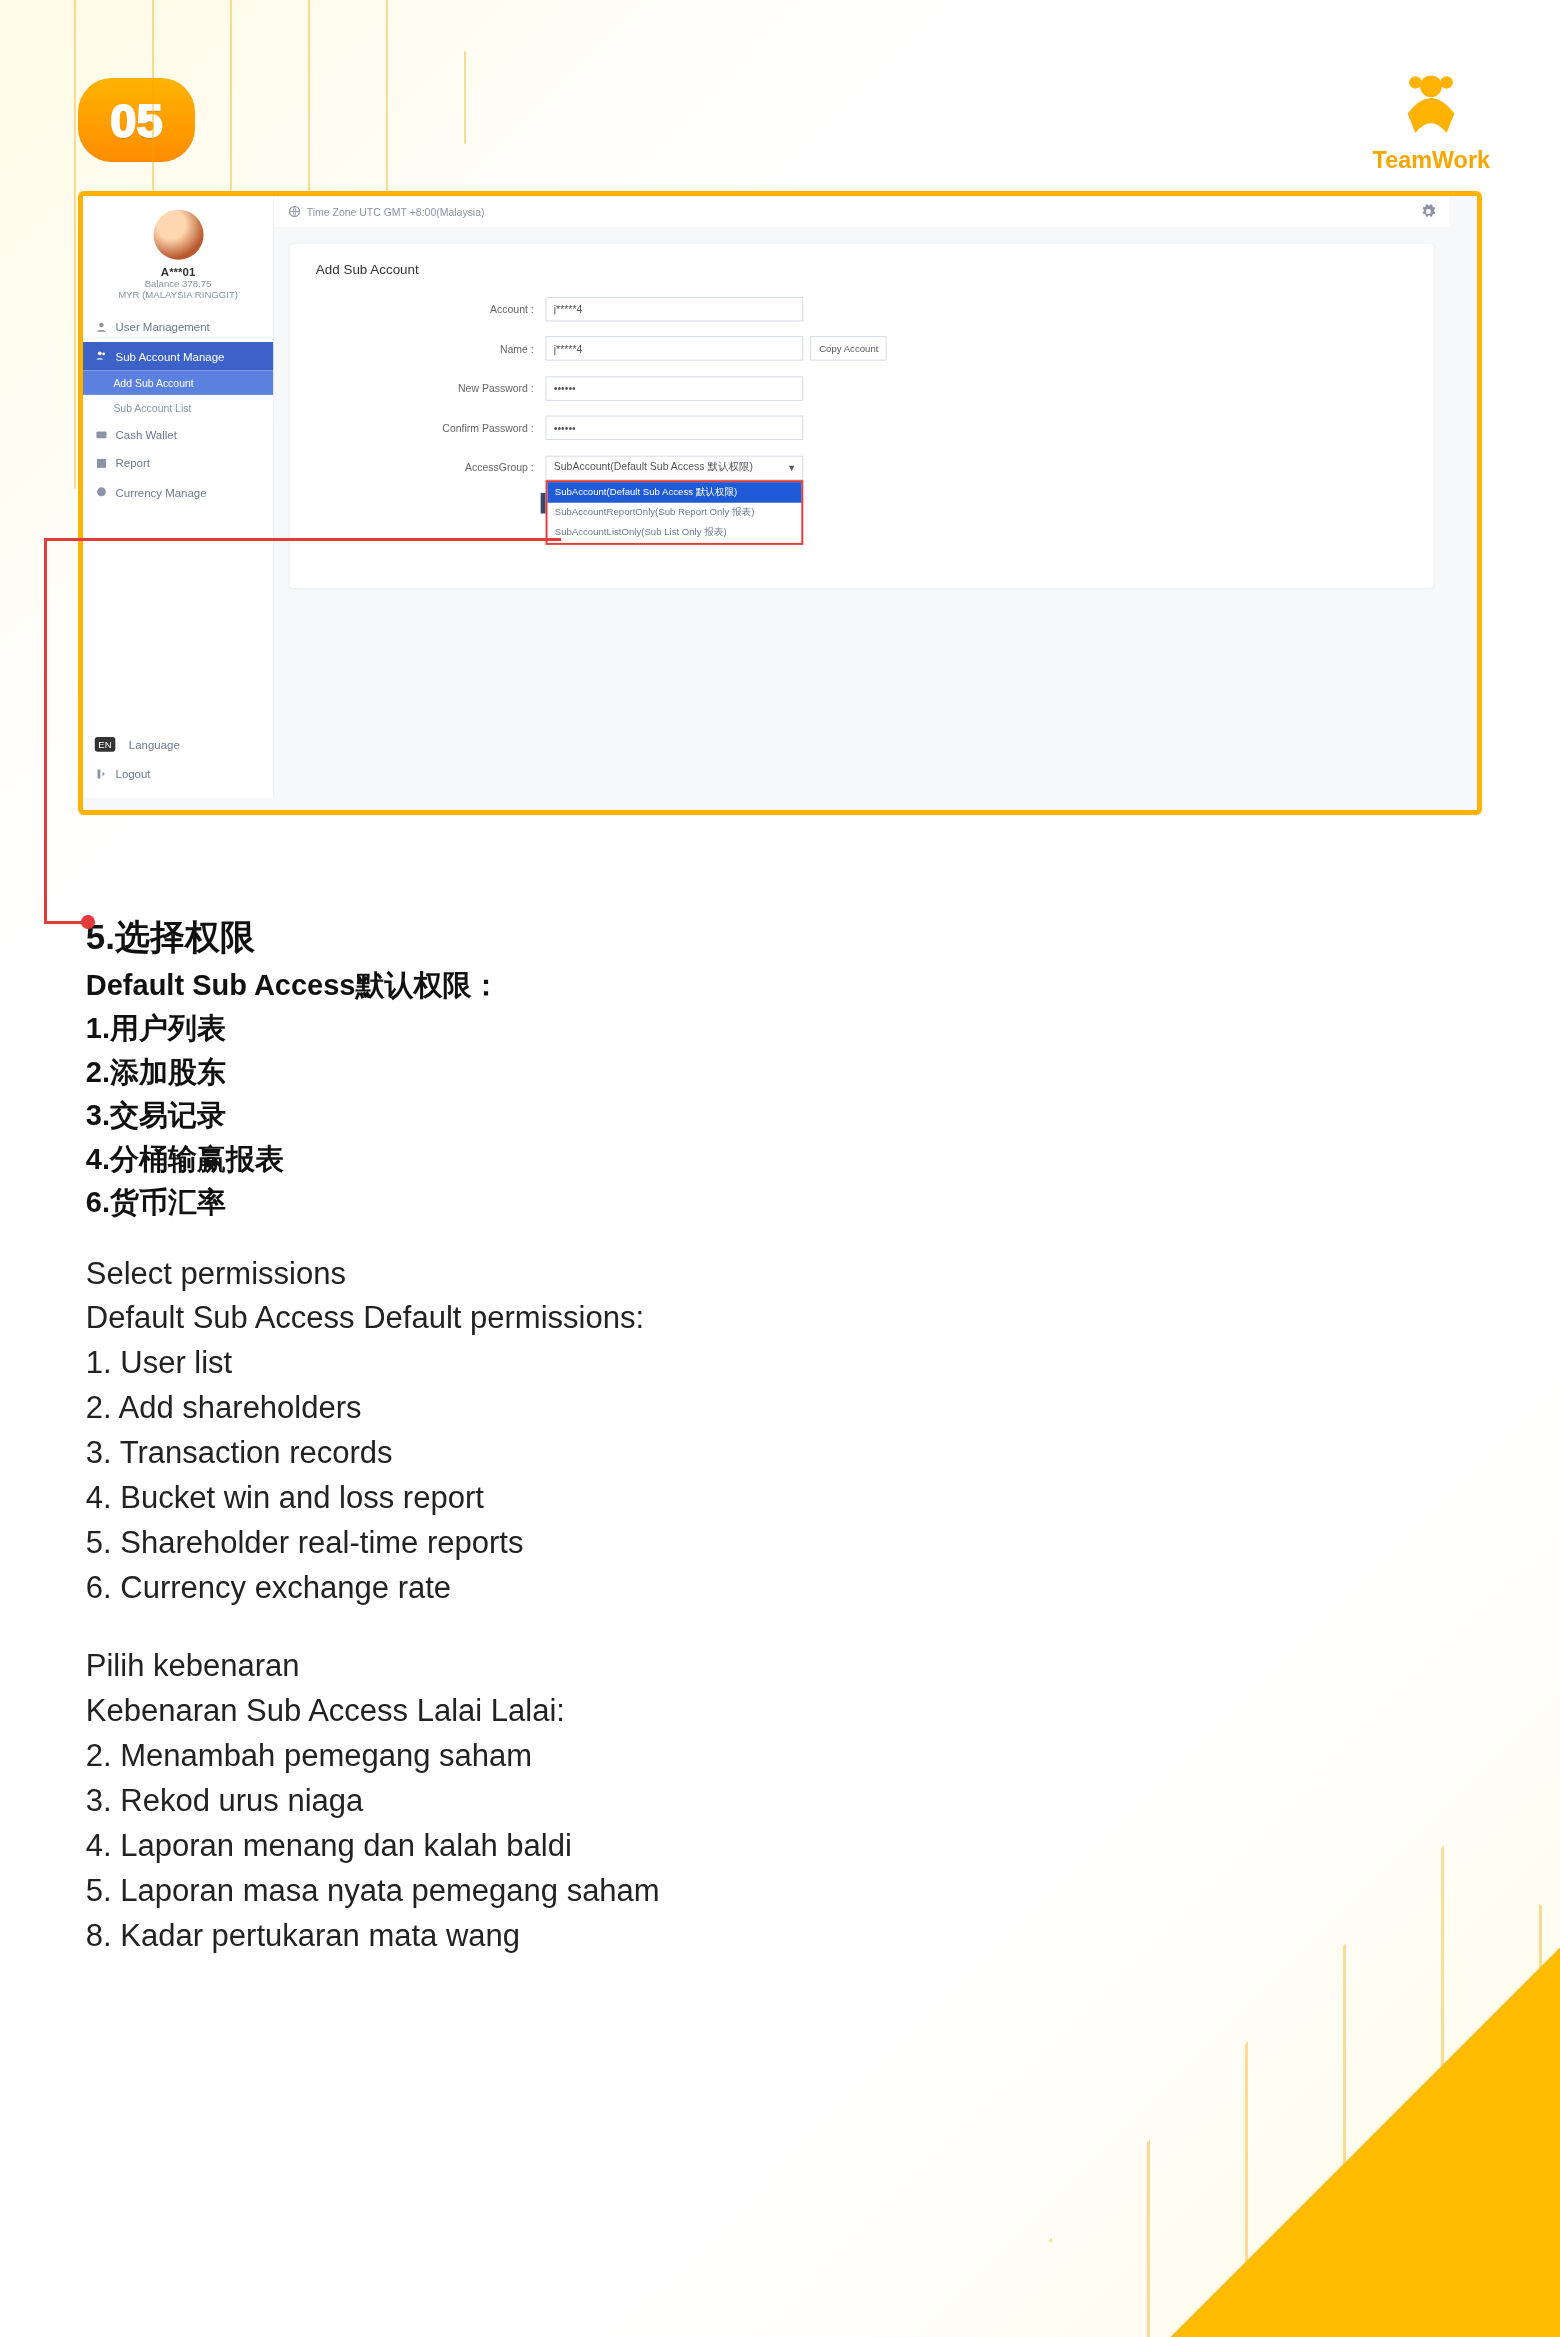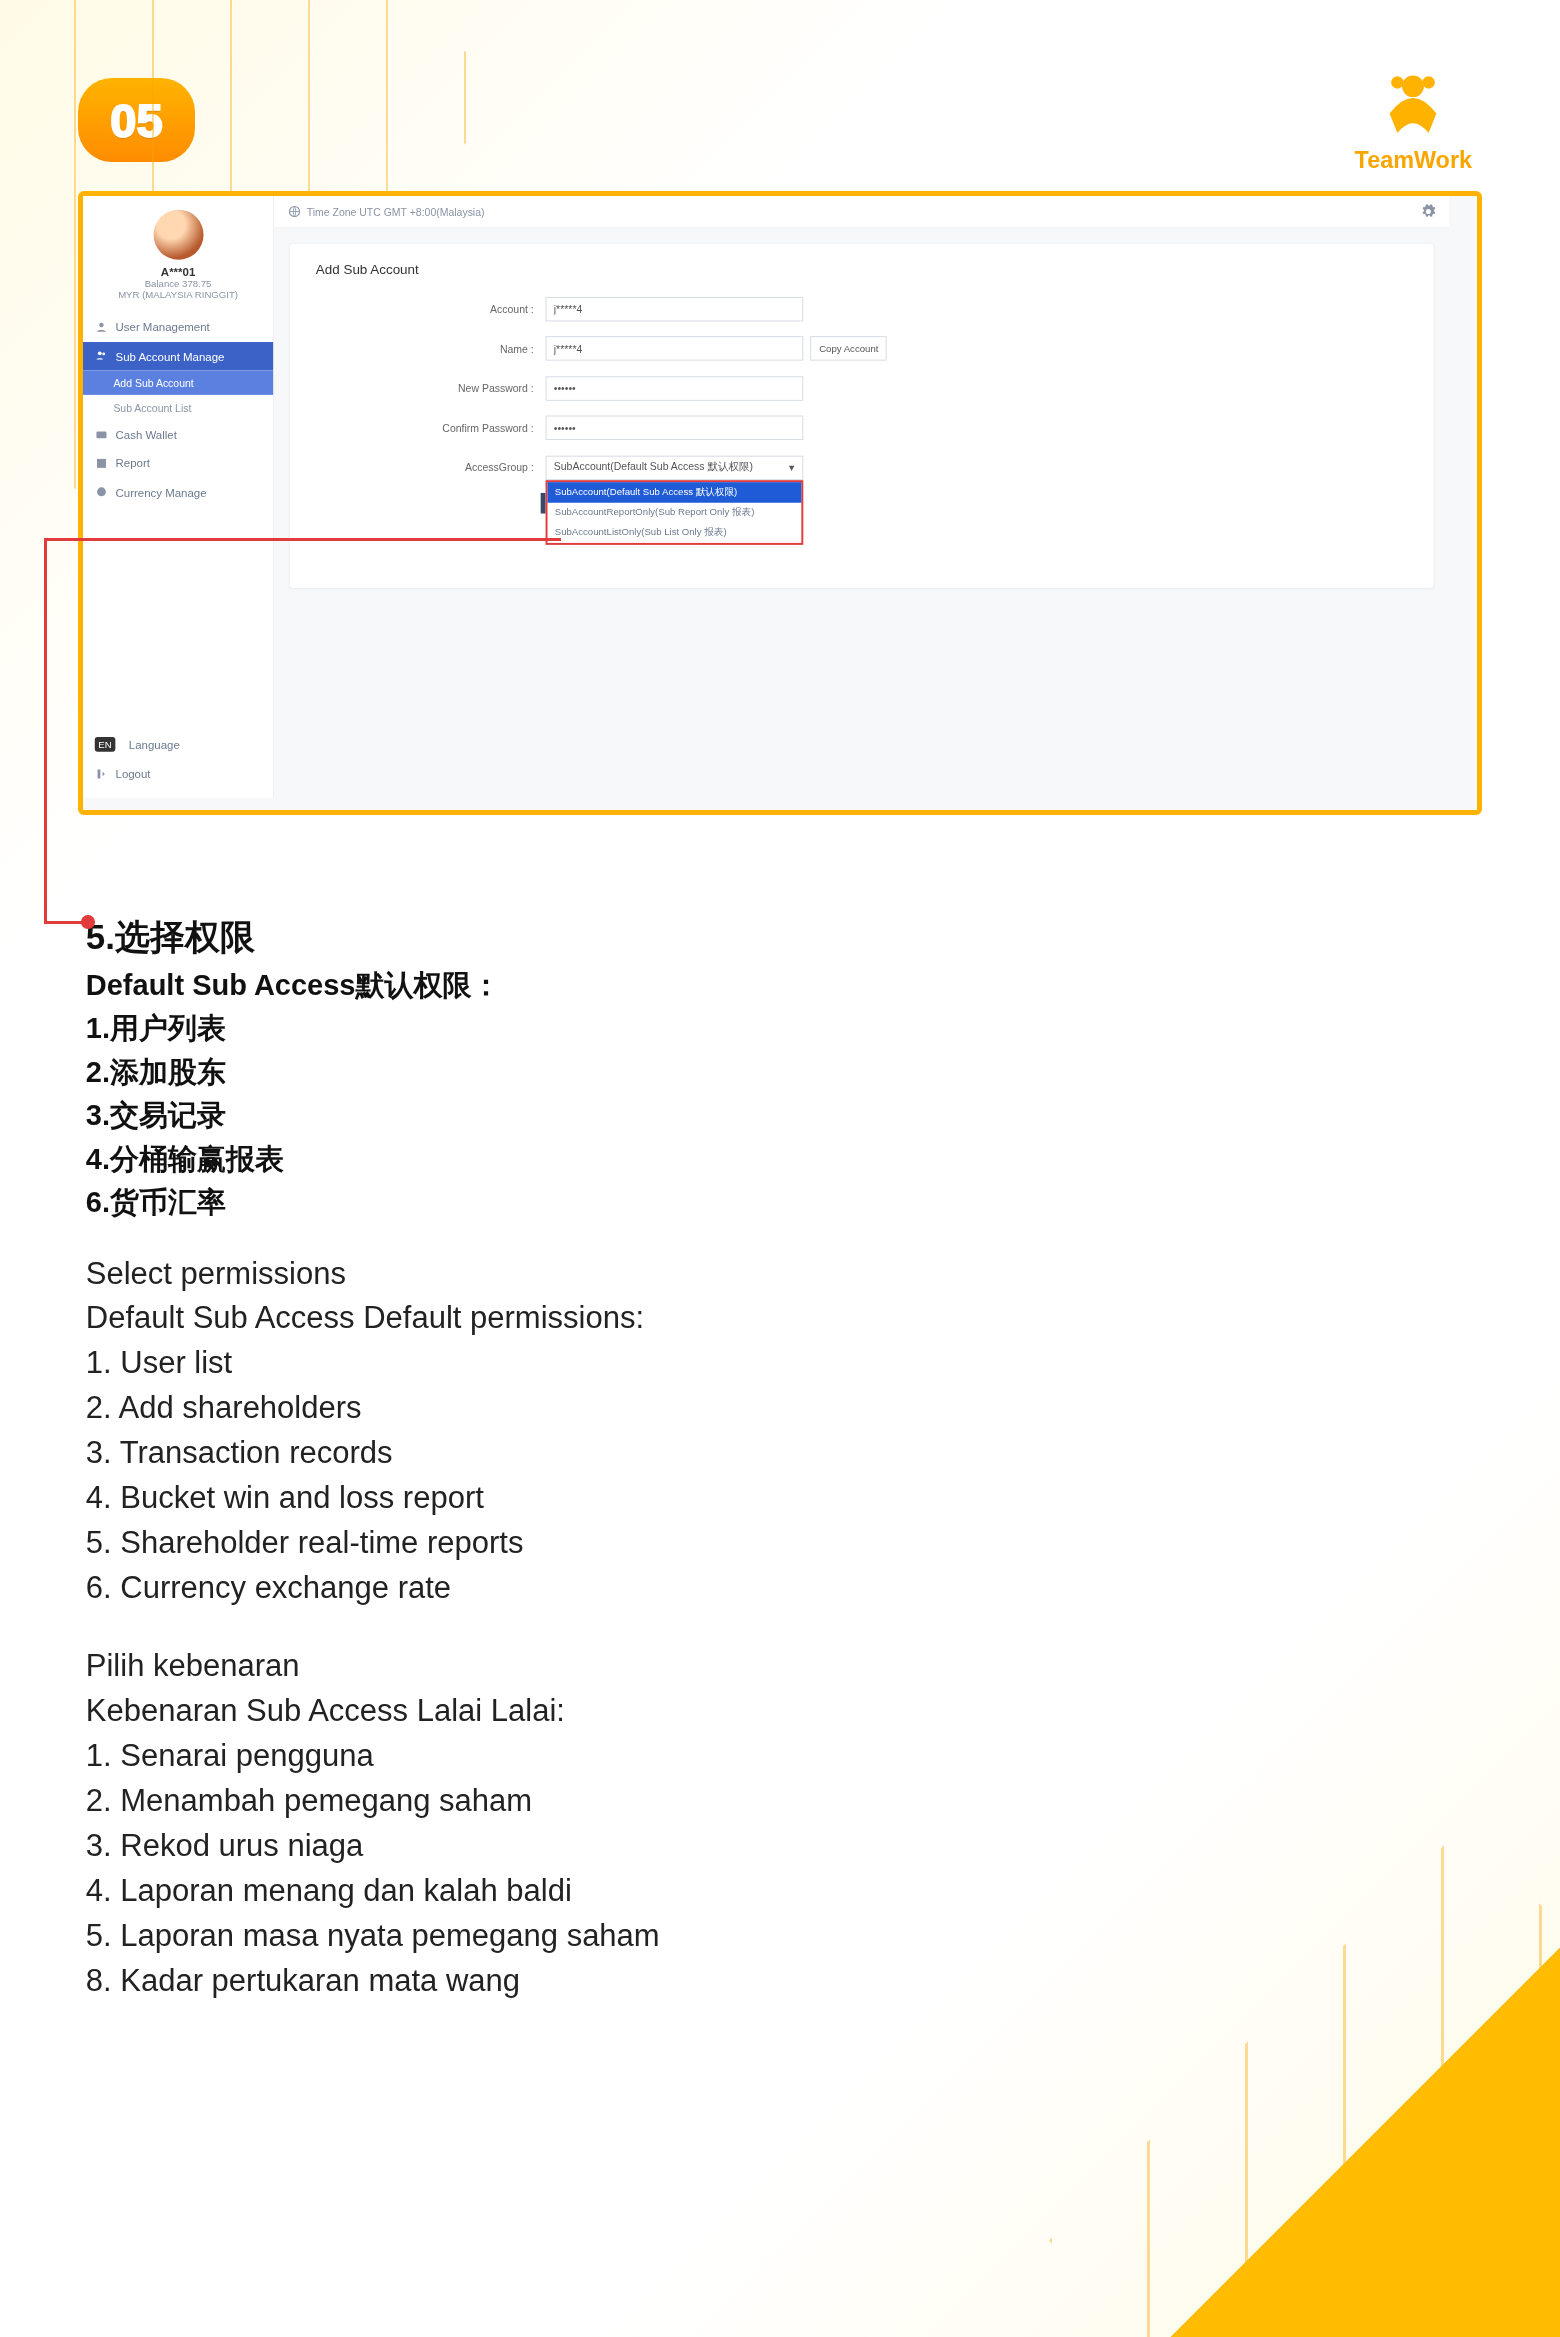--- a/index.html
+++ b/index.html
@@ -27,21 +27,21 @@
 
   
   .page-badge {
     display:inline-flex; align-items:center; justify-content:center;
     width:117px; height:84px; border-radius:34px;
     background: linear-gradient(180deg,#ffb300,#ff8c00);
     color:#fff; font-weight:900; font-size:47px;
     -webkit-text-stroke: 2px #fff;
     text-shadow: 0 2px 0 rgba(0,0,0,0.15);
   }
-  .brand { position:absolute; top:59px; right:88px; text-align:center; }
+  .brand { position:absolute; top:59px; right:70px; text-align:center; }
   .brand svg { width:78px; height:78px; }
   .brand-name { color:#f7a600; font-weight:700; font-size:23.4px; margin-top:5.9px; }
 
   
   .shot-frame {
     margin-top: 29px;
     border: 5.9px solid #ffb300;
     border-radius: 5.9px;
     background: #f7f8fa;
     width: 100%;
@@ -339,21 +339,20 @@
     <div>3. Transaction records</div>
     <div>4. Bucket win and loss report</div>
     <div>5. Shareholder real-time reports</div>
     <div>6. Currency exchange rate</div>
   </div>
 
   
   <div class="section ms">
     <div>Pilih kebenaran</div>
     <div>Kebenaran Sub Access Lalai Lalai:</div>
-    <div>1. Senarai pengguna</div>
     <div>2. Menambah pemegang saham</div>
     <div>3. Rekod urus niaga</div>
     <div>4. Laporan menang dan kalah baldi</div>
     <div>5. Laporan masa nyata pemegang saham</div>
     <div>8. Kadar pertukaran mata wang</div>
   </div>
 
 </div>
 
 

